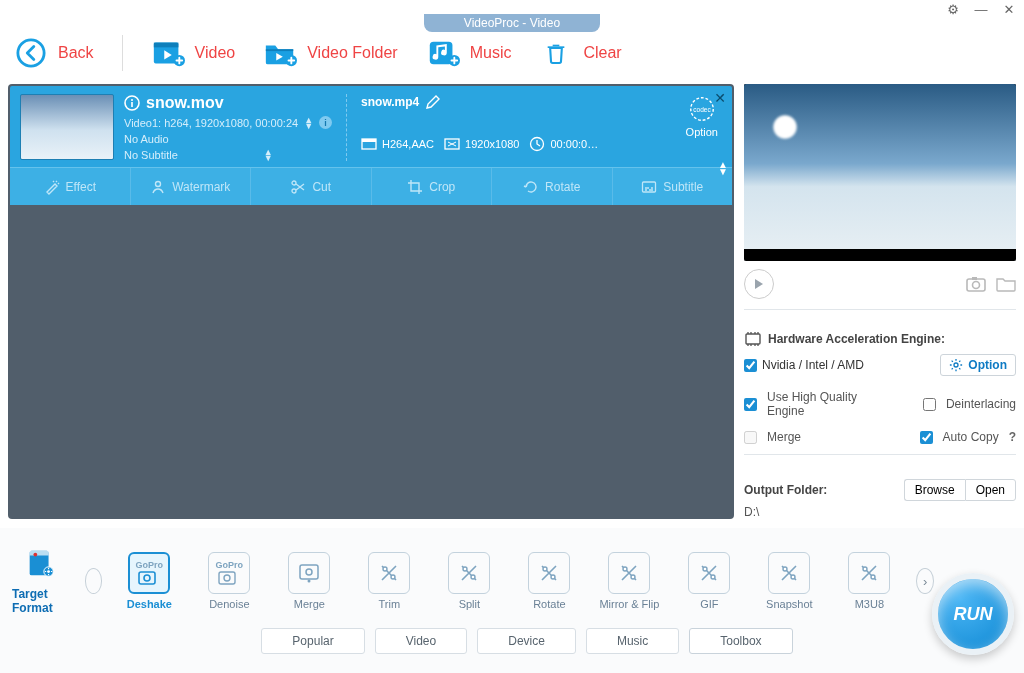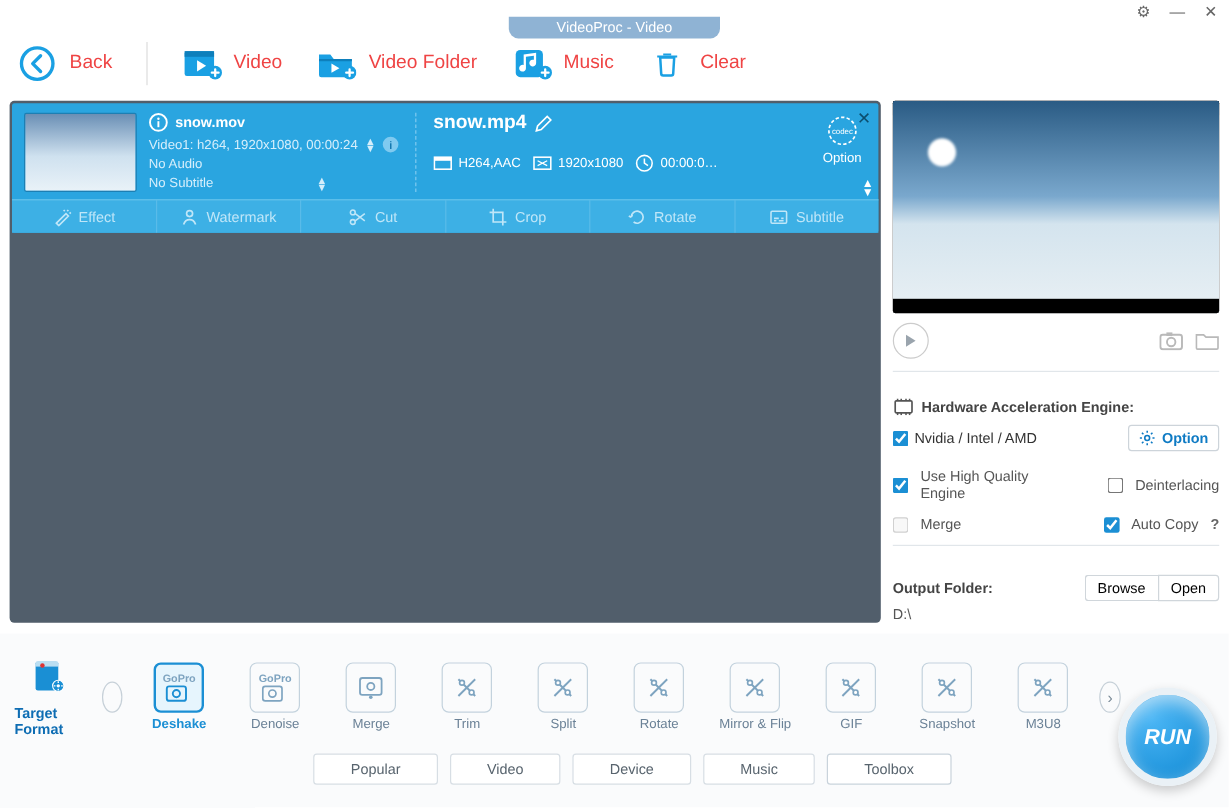--- a/index.html
+++ b/index.html
@@ -22,38 +22,38 @@
   
   .workspace { display: flex; gap: 10px; padding: 0 8px; height: 435px; }
   .list-pane { flex: 1; background: #515e6b; border-radius: 4px; position: relative; }
   .right-pane { width: 272px; display: flex; flex-direction: column; }
 
   
   .video-item { background: #2aa5e0; border-radius: 2px; margin: 2px; position: relative; display: flex; flex-direction: column; }
   .video-row { display: flex; align-items: flex-start; padding: 8px 10px 6px 10px; gap: 10px; position: relative; }
   .thumb { width: 94px; height: 66px; background: linear-gradient(#6a8fb5 0%, #cfe1ef 55%, #e9f2f8 100%); border: 1px solid #1d7fb3; border-radius: 2px; }
   .src-col { color: #fff; font-size: 11px; }
-  .src-title { display:flex; align-items:center; gap:6px; font-weight:700; font-size:12px;}
+  .src-title { display:flex; align-items:center; gap:6px; font-weight:700; font-size:16px;}
   .meta-line { color: #d5eefb; margin-top: 4px; display:flex; align-items:center; gap:6px;}
   .updown { font-size: 9px; line-height: 6px; color:#d5eefb; display:inline-flex; flex-direction:column; cursor:pointer;}
   .dash-sep { width: 0; border-left: 1px dashed #7fcaf0; align-self:stretch; margin: 0 4px;}
 
   .dst-col { color:#fff; font-size:11px; flex:1; }
-  .dst-title { font-weight:700; font-size:16px; display:flex; align-items:center; gap:6px; margin-bottom:16px;}
+  .dst-title { font-weight:700; font-size:12px; display:flex; align-items:center; gap:6px; margin-bottom:26px;}
   .dst-metrics{ display:flex; align-items:center; gap:10px; }
   .dst-metrics span{ display:inline-flex; align-items:center; gap:5px; }
 
   .opt-col { display:flex; flex-direction:column; align-items:center; color:#fff; font-size:11px; gap:2px; margin-right:4px; cursor:pointer;}
   .gear { width:30px; height:30px; }
 
   .close-x { position:absolute; top:4px; right:6px; color:#0b4d6e; font-size:14px; cursor:pointer; }
 
   .resort { position:absolute; right:4px; bottom:30px; color:#fff; font-size:10px; line-height:7px; display:flex; flex-direction:column; cursor:pointer;}
 
-  .tool-row { display:flex; background:#3db0e5; border-top:1px solid #64c2ec; height:28px; }
+  .tool-row { display:flex; background:#3db0e5; border-top:1px solid #64c2ec; height:38px; }
   .tool-btn { flex:1; display:flex; align-items:center; justify-content:center; gap:6px; color:#bfe6f8; font-size:12px; cursor:pointer; border-right:1px solid rgba(255,255,255,.15); }
   .tool-btn:last-child{border-right:none;}
 
   
   .preview { height:196px; background:#000; border-radius:2px; position:relative; overflow:hidden;}
   .preview .sky{position:absolute;inset:0;background:linear-gradient(#2a5b84,#7aa8cd 45%,#d4e4ee 58%,#e9f0f4 100%);}
   .preview .sun{position:absolute; left:26px; top:28px; width:30px; height:30px; background:radial-gradient(circle,#fff,#fff 50%, transparent 60%); border-radius:50%; filter:blur(1px);}
   .preview .bars{position:absolute;left:0;right:0;height:12px;background:#000;}
   .preview .bars.top{top:0}.preview .bars.bot{bottom:0}
 

